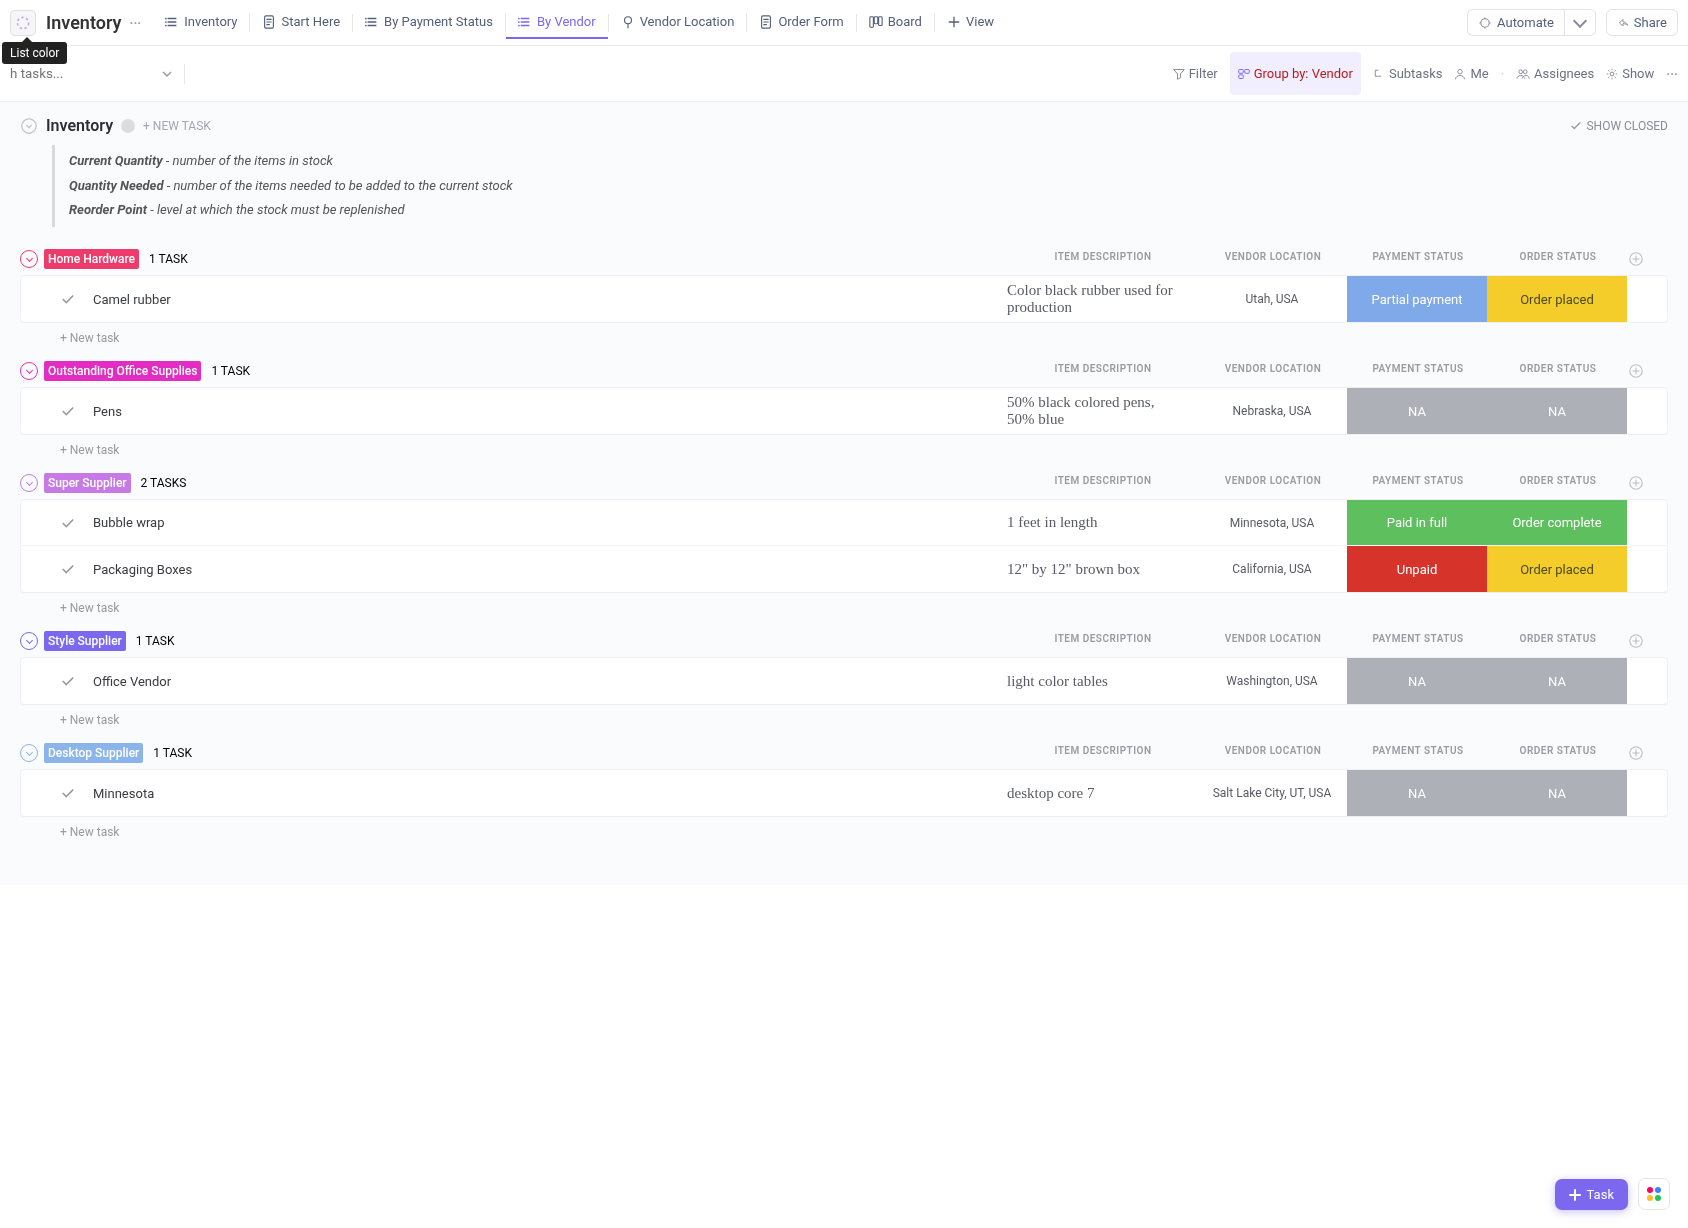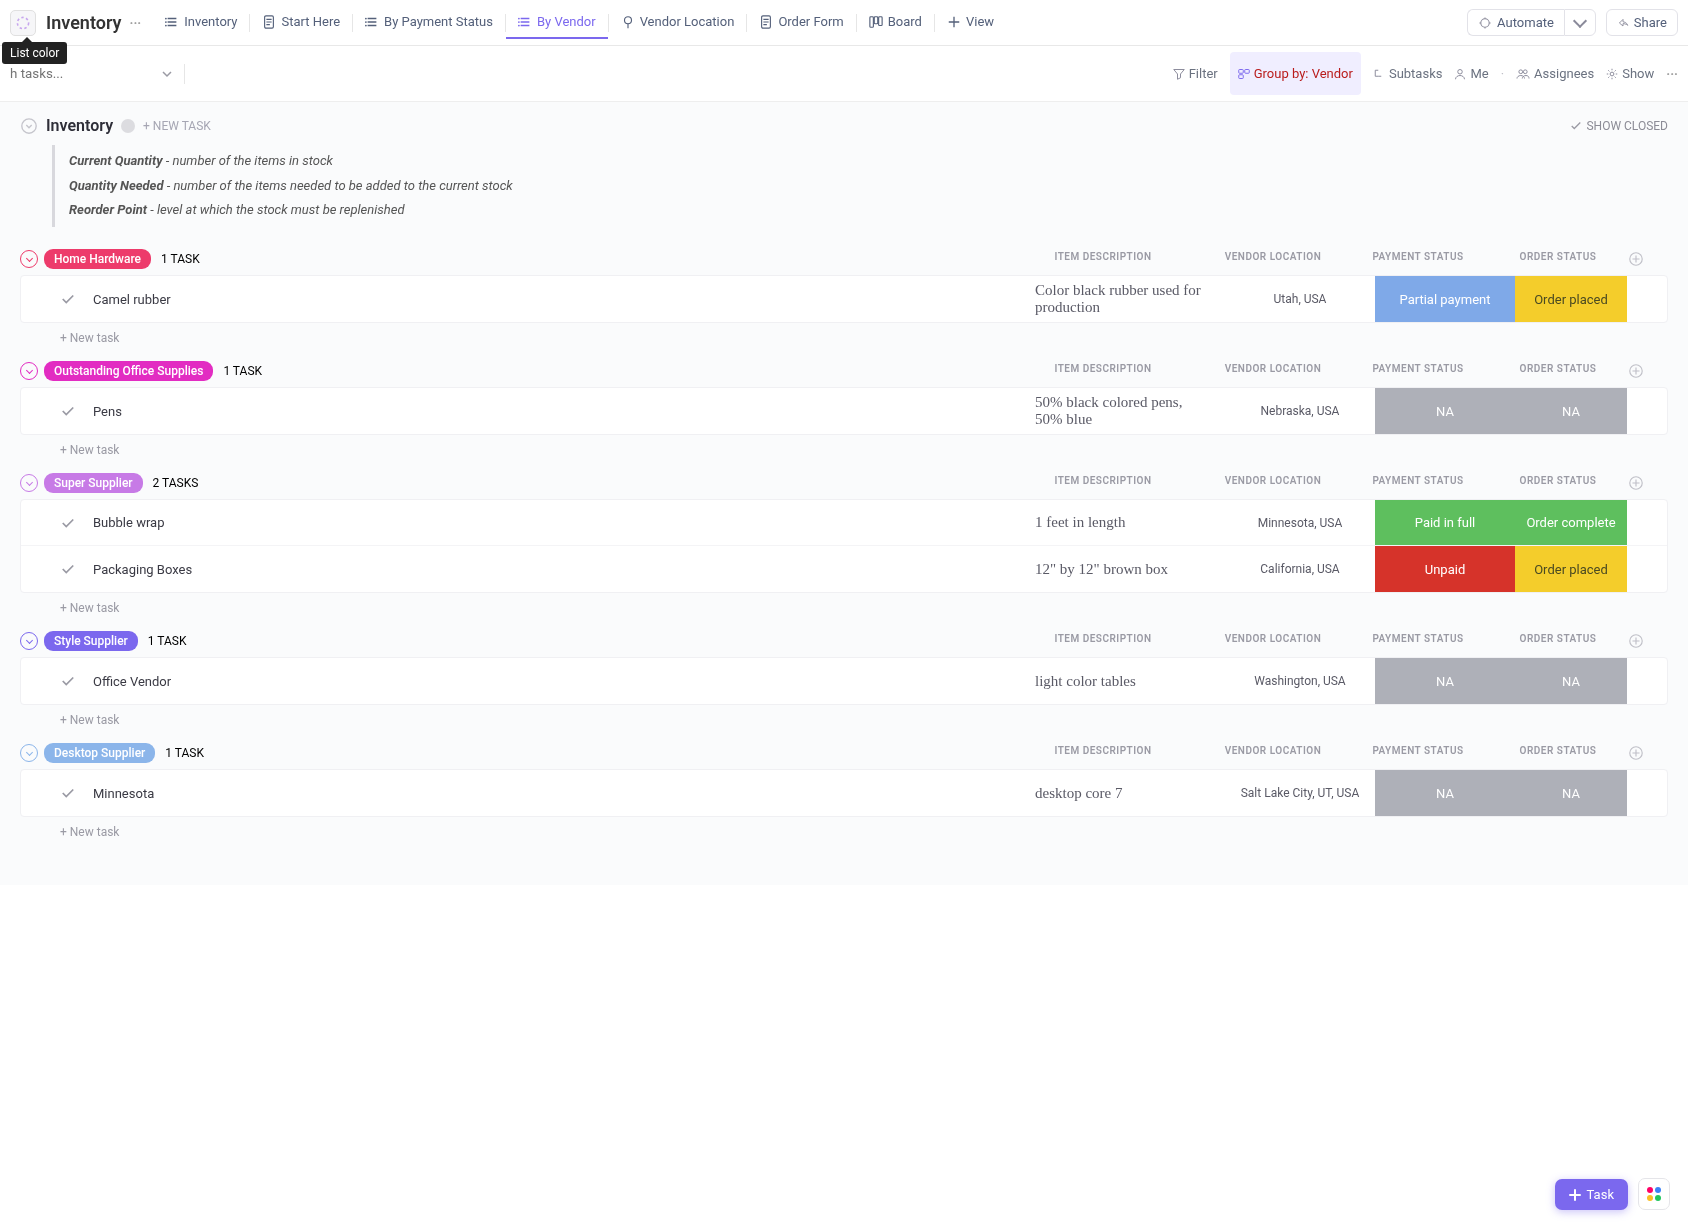--- a/index.html
+++ b/index.html
@@ -31,40 +31,40 @@
 .info-dot{width:14px;height:14px;border-radius:50%;background:#dcdce0;display:inline-block;}
 .newtask-a{color:#a6a6b3;font-size:12px;cursor:pointer;}
 .showclosed{margin-left:auto;color:#8c8c96;font-size:12px;display:flex;align-items:center;gap:4px;cursor:pointer;}
 .desc-box{border-left:3px solid #d8d8dd;padding:4px 0 4px 14px;margin:6px 0 22px 32px;color:#555;line-height:1.9;}
 .desc-box b{font-weight:700;font-style:italic;}
 .desc-box i{font-style:italic;}
 .group{margin-bottom:14px;}
 .ghead{display:flex;align-items:center;}
 .collapse-btn{width:18px;height:18px;border:1.5px solid;border-radius:50%;display:flex;align-items:center;justify-content:center;margin-right:6px;cursor:pointer;}
 .collapse-btn .chv{width:5px;height:5px;border-right:1.5px solid;border-bottom:1.5px solid;transform:rotate(45deg);margin-top:-2px;}
-.gbadge{padding:3px 10px;border-radius:9px;color:#fff;font-size:12px;font-weight:500;margin-right:10px;}
+.gbadge{padding:3px 4px;border-radius:2px;color:#fff;font-size:12px;font-weight:500;margin-right:10px;}
 .taskcount{color:#000000;font-size:12px;}
 .cols{display:flex;margin-left:auto;}
 .col-head{color:#9a9aa4;font-size:10px;font-weight:600;letter-spacing:0.5px;text-align:center;}
 .ch-desc{width:190px;}
 .ch-loc{width:150px;}
 .ch-pay{width:140px;}
 .ch-order{width:140px;}
 .ch-plus{width:40px;color:#b0b0b8;}
 .gtable{margin-top:6px;background:#fff;border:1px solid #f0f0f3;border-radius:4px;}
 .row{display:flex;align-items:stretch;border-bottom:1px solid #f4f4f6;min-height:46px;}
 .row:last-child{border-bottom:none;}
 .rcell{display:flex;align-items:center;}
 .task-name{flex:1;gap:18px;padding-left:40px;color:#3a3a44;}
 .check{width:14px;height:14px;display:inline-block;}
 .check svg{width:100%;height:100%;stroke:#9a9aa4;stroke-width:2;fill:none;}
 .rdesc{width:190px;color:#5a5a66;font-size:15px;padding-right:12px;font-family:Liberation Serif, serif;}
 .rloc{width:150px;color:#5a5a66;font-size:12px;justify-content:center;text-align:center;}
 .rpay{width:140px;color:#fff;justify-content:center;font-size:13px;}
-.rorder{width:112px;color:#fff;justify-content:center;font-size:13px;}
+.rorder{width:140px;color:#fff;justify-content:center;font-size:13px;}
 .rspace{width:40px;}
 .status-blue{background:#7fa9e8;}
 .status-yellow{background:#f4cd2b;color:#4a4a22;}
 .status-gray{background:#aeb0b8;}
 .status-green{background:#5ebf5e;}
 .status-red{background:#d6332a;}
 .newtask-row{padding:8px 0 2px 40px;color:#9a9aa4;font-size:12px;cursor:pointer;}
 .fab{position:fixed;bottom:18px;right:60px;background:#7b68ee;color:#fff;border-radius:7px;padding:8px 14px;display:flex;align-items:center;gap:6px;font-size:13px;cursor:pointer;box-shadow:0 2px 8px rgba(123,104,238,.4);}
 .fab-apps{position:fixed;bottom:18px;right:18px;width:32px;height:32px;background:#fff;border:1px solid #e5e5e9;border-radius:7px;display:flex;align-items:center;justify-content:center;cursor:pointer;}
 .apps-grid{width:14px;height:14px;display:grid;grid-template-columns:1fr 1fr;gap:2px;}

